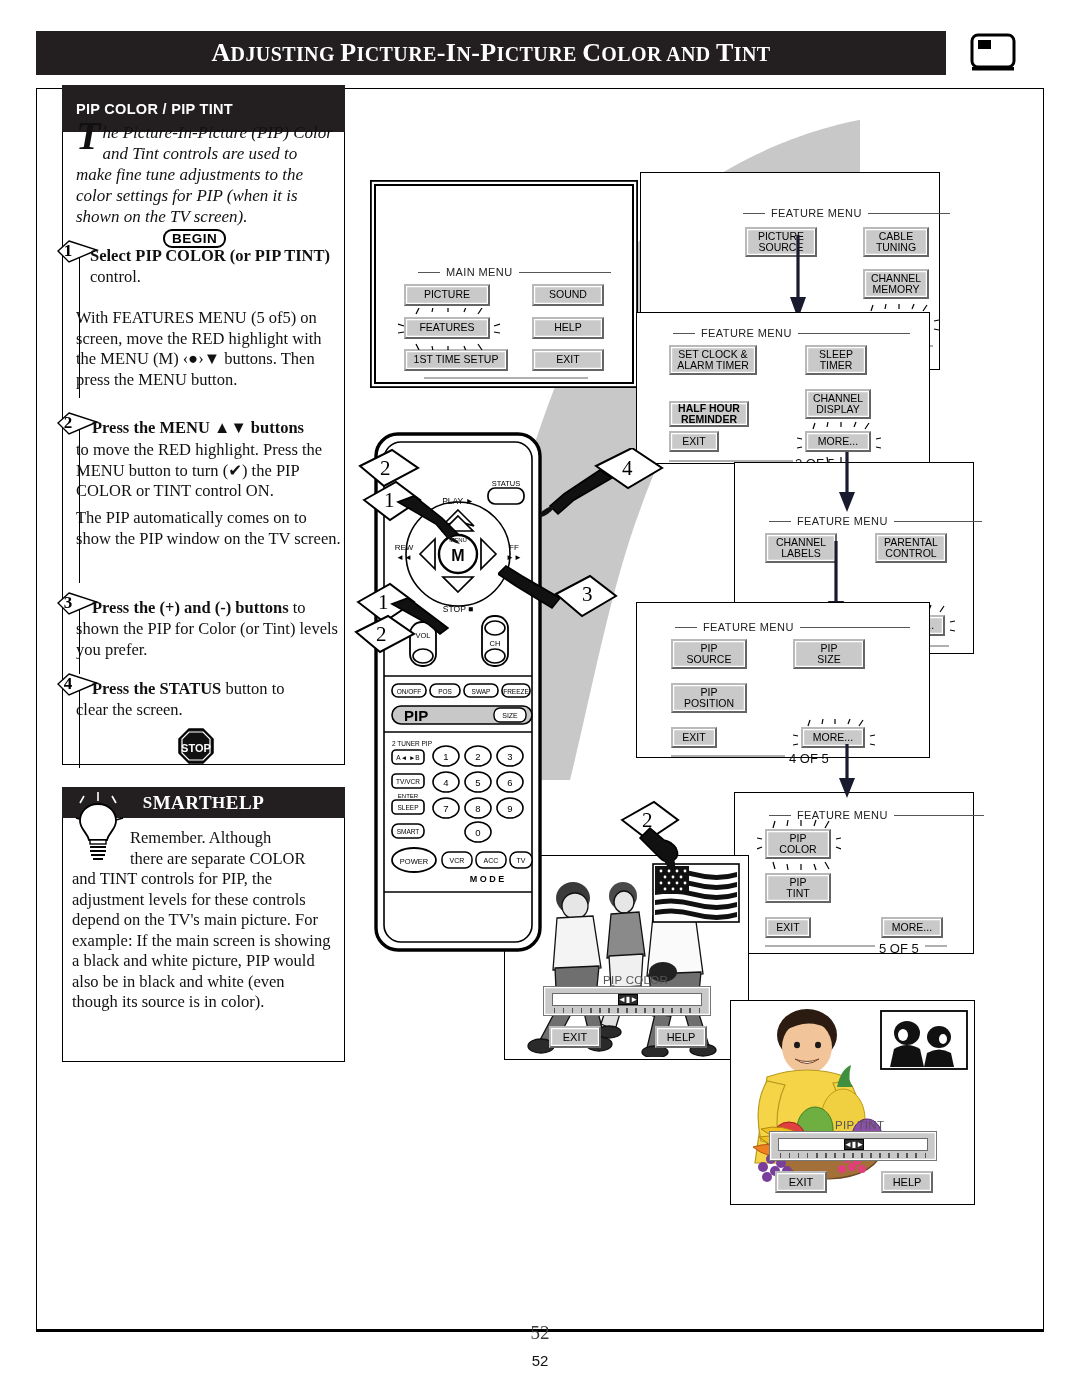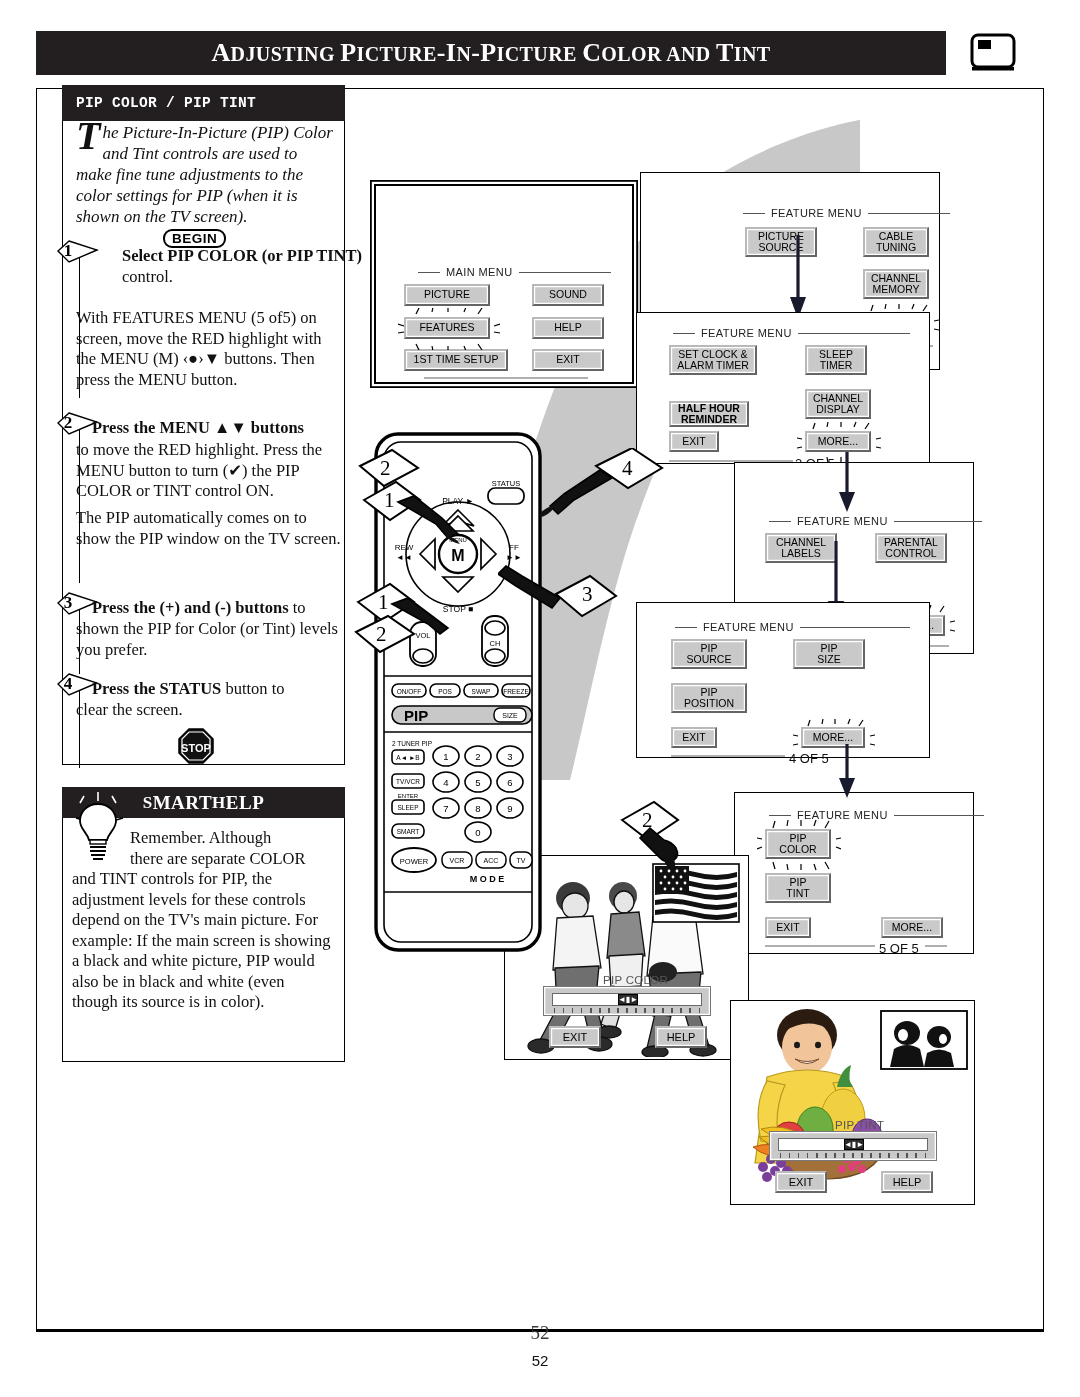--- a/index.html
+++ b/index.html
@@ -45,24 +45,24 @@
     background:#fff;
   }
   #left-col-shadow{
     position:absolute; left:68px; top:91px;
     width:283px; height:680px;
     background:#231f20;
     z-index:-1;
   }
   #pip-tab{
     position:absolute; left:62px; top:85px;
-    width:283px; height:36px;
+    width:283px; height:47px;
     background:#231f20;
     color:#fff;
-    font-family:Liberation Mono, monospace;
+    font-family:Liberation Sans, sans-serif;
     font-weight:bold;
     font-size:14.5px;
     letter-spacing:.3px;
     display:flex; align-items:center;
     padding-left:14px;
   }
   .intro{
     position:absolute; left:76px; top:122px; width:258px;
     font-style:italic; font-size:17px; line-height:21px;
     color:#111;
@@ -249,21 +249,21 @@
   <u>BEGIN</u>
 </div>
 
 <div class="step-rule" style="top:246px;height:152px;"></div>
 <div class="stepnum" style="left:57px;top:240px;">
   <svg width="46" height="24" viewBox="0 0 46 24">
       <path d="M12,1 L40,10 L12,22 L1,11 Z" fill="#fff" stroke="#000" stroke-width="1.4"></path>
     </svg>
   <span>1</span>
 </div>
-<div class="step-body" style="left:90px;top:246px;width:250px;margin-left:32px;">
+<div class="step-body" style="left:90px;top:246px;width:250px;">
   <b>Select PIP COLOR (or PIP TINT)</b><span> control.</span>
 </div>
 <div class="step-body" style="left:76px;top:308px;width:262px;">
   <span>With FEATURES MENU (5 of5) on screen, move the RED highlight with the MENU (M) ‹●›▼ buttons. Then press the MENU button.</span>
 </div>
 
 <div class="step-rule" style="top:418px;height:165px;"></div>
 <div class="stepnum" style="left:57px;top:412px;">
   <svg width="46" height="24" viewBox="0 0 46 24">
       <path d="M12,1 L40,10 L12,22 L1,11 Z" fill="#fff" stroke="#000" stroke-width="1.4"></path>

